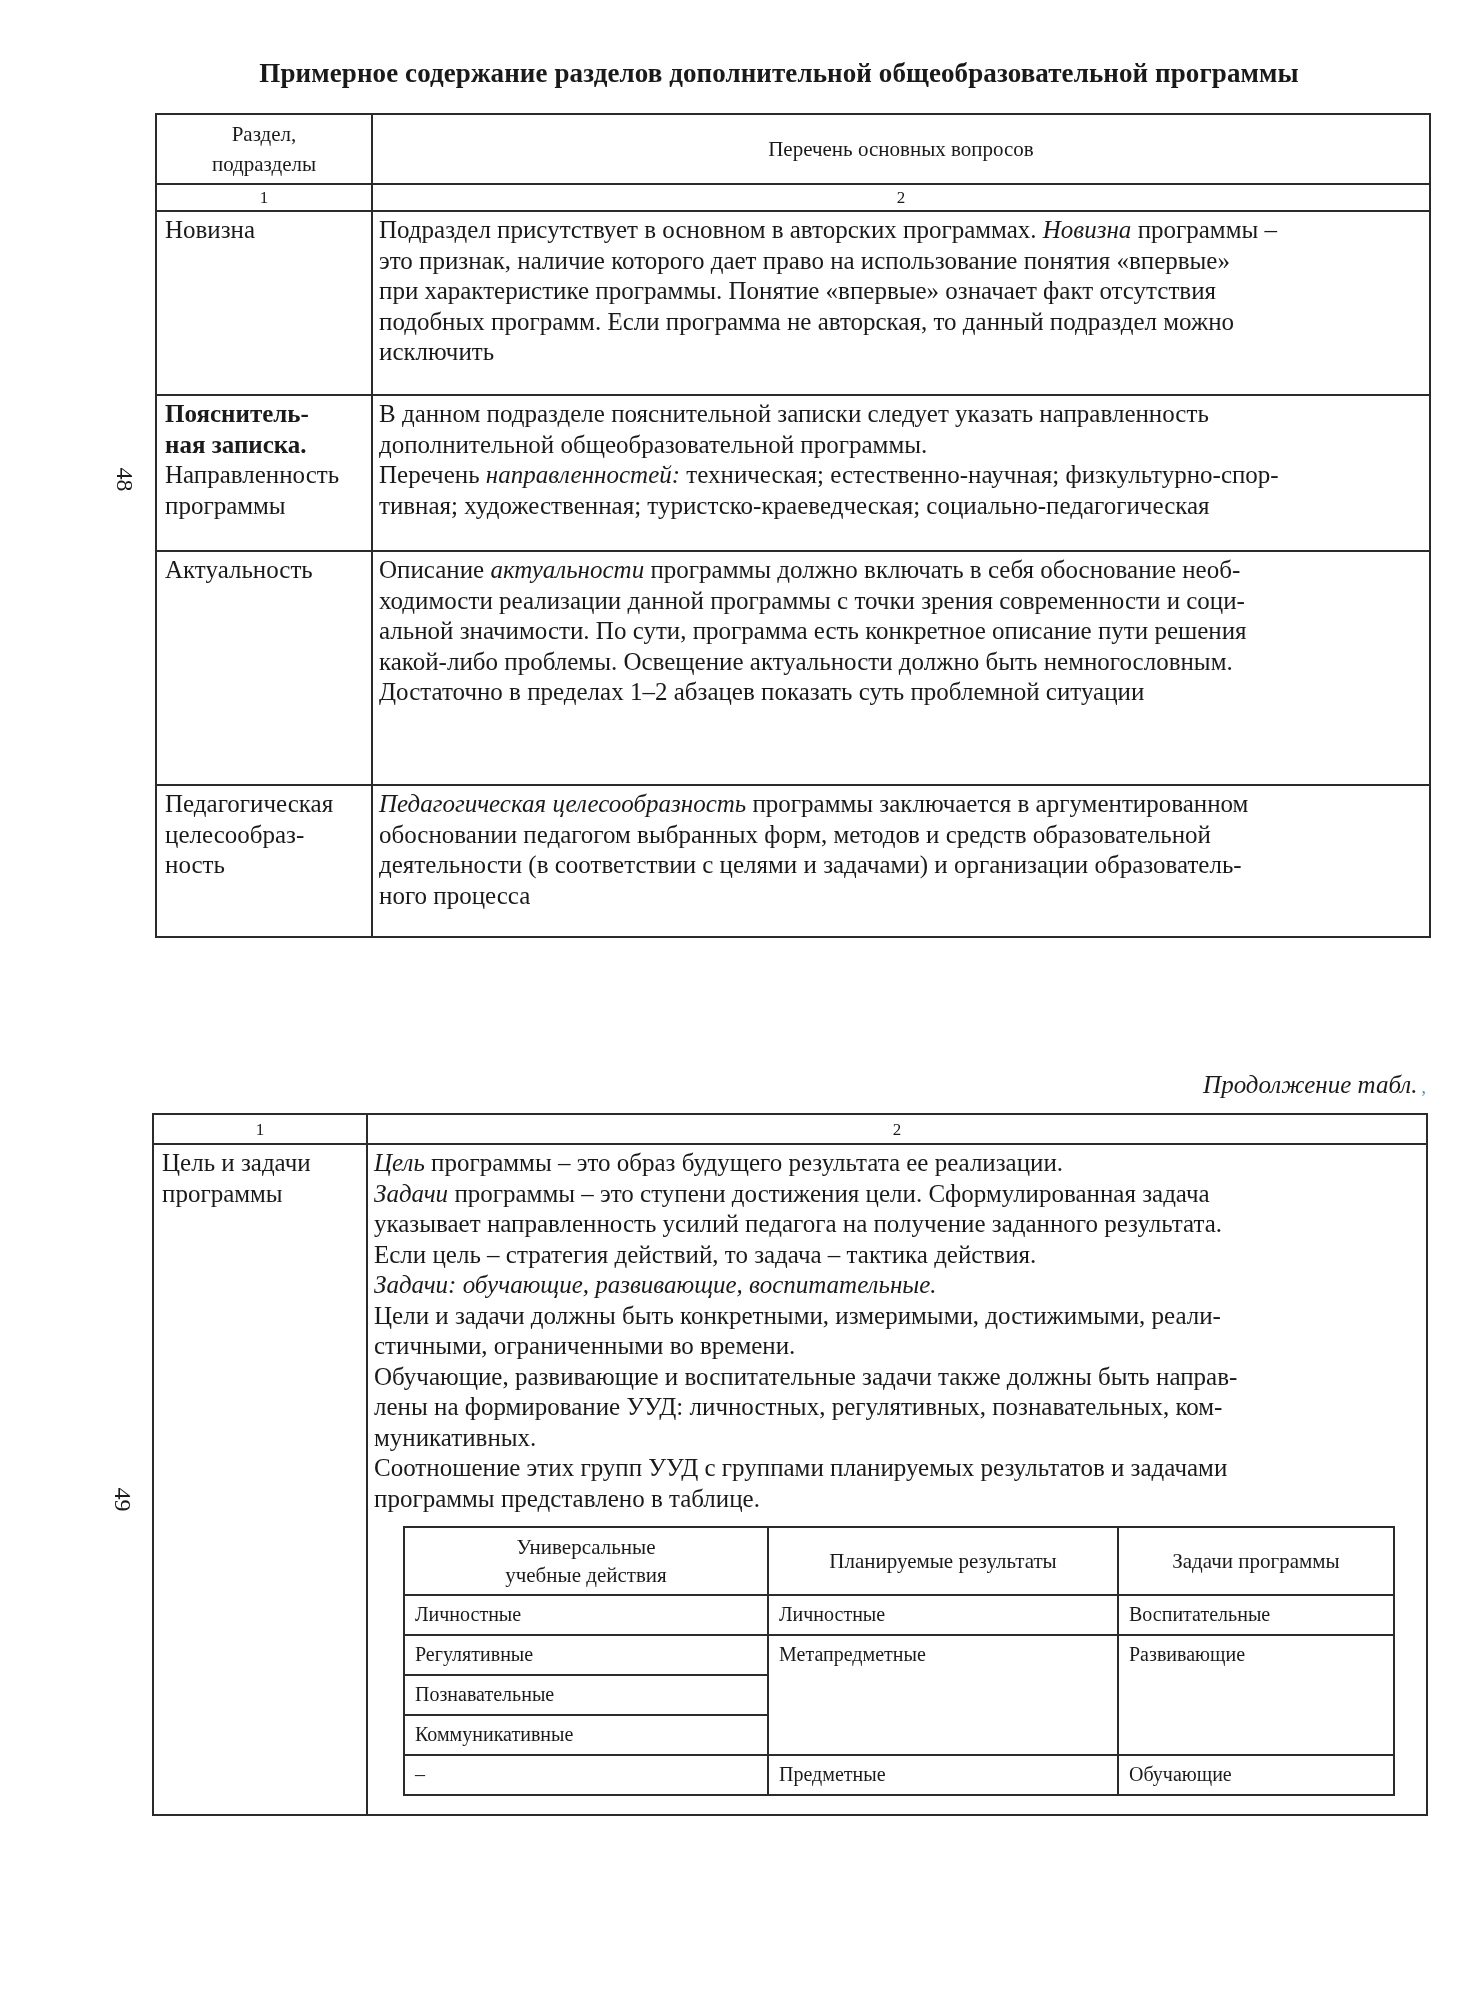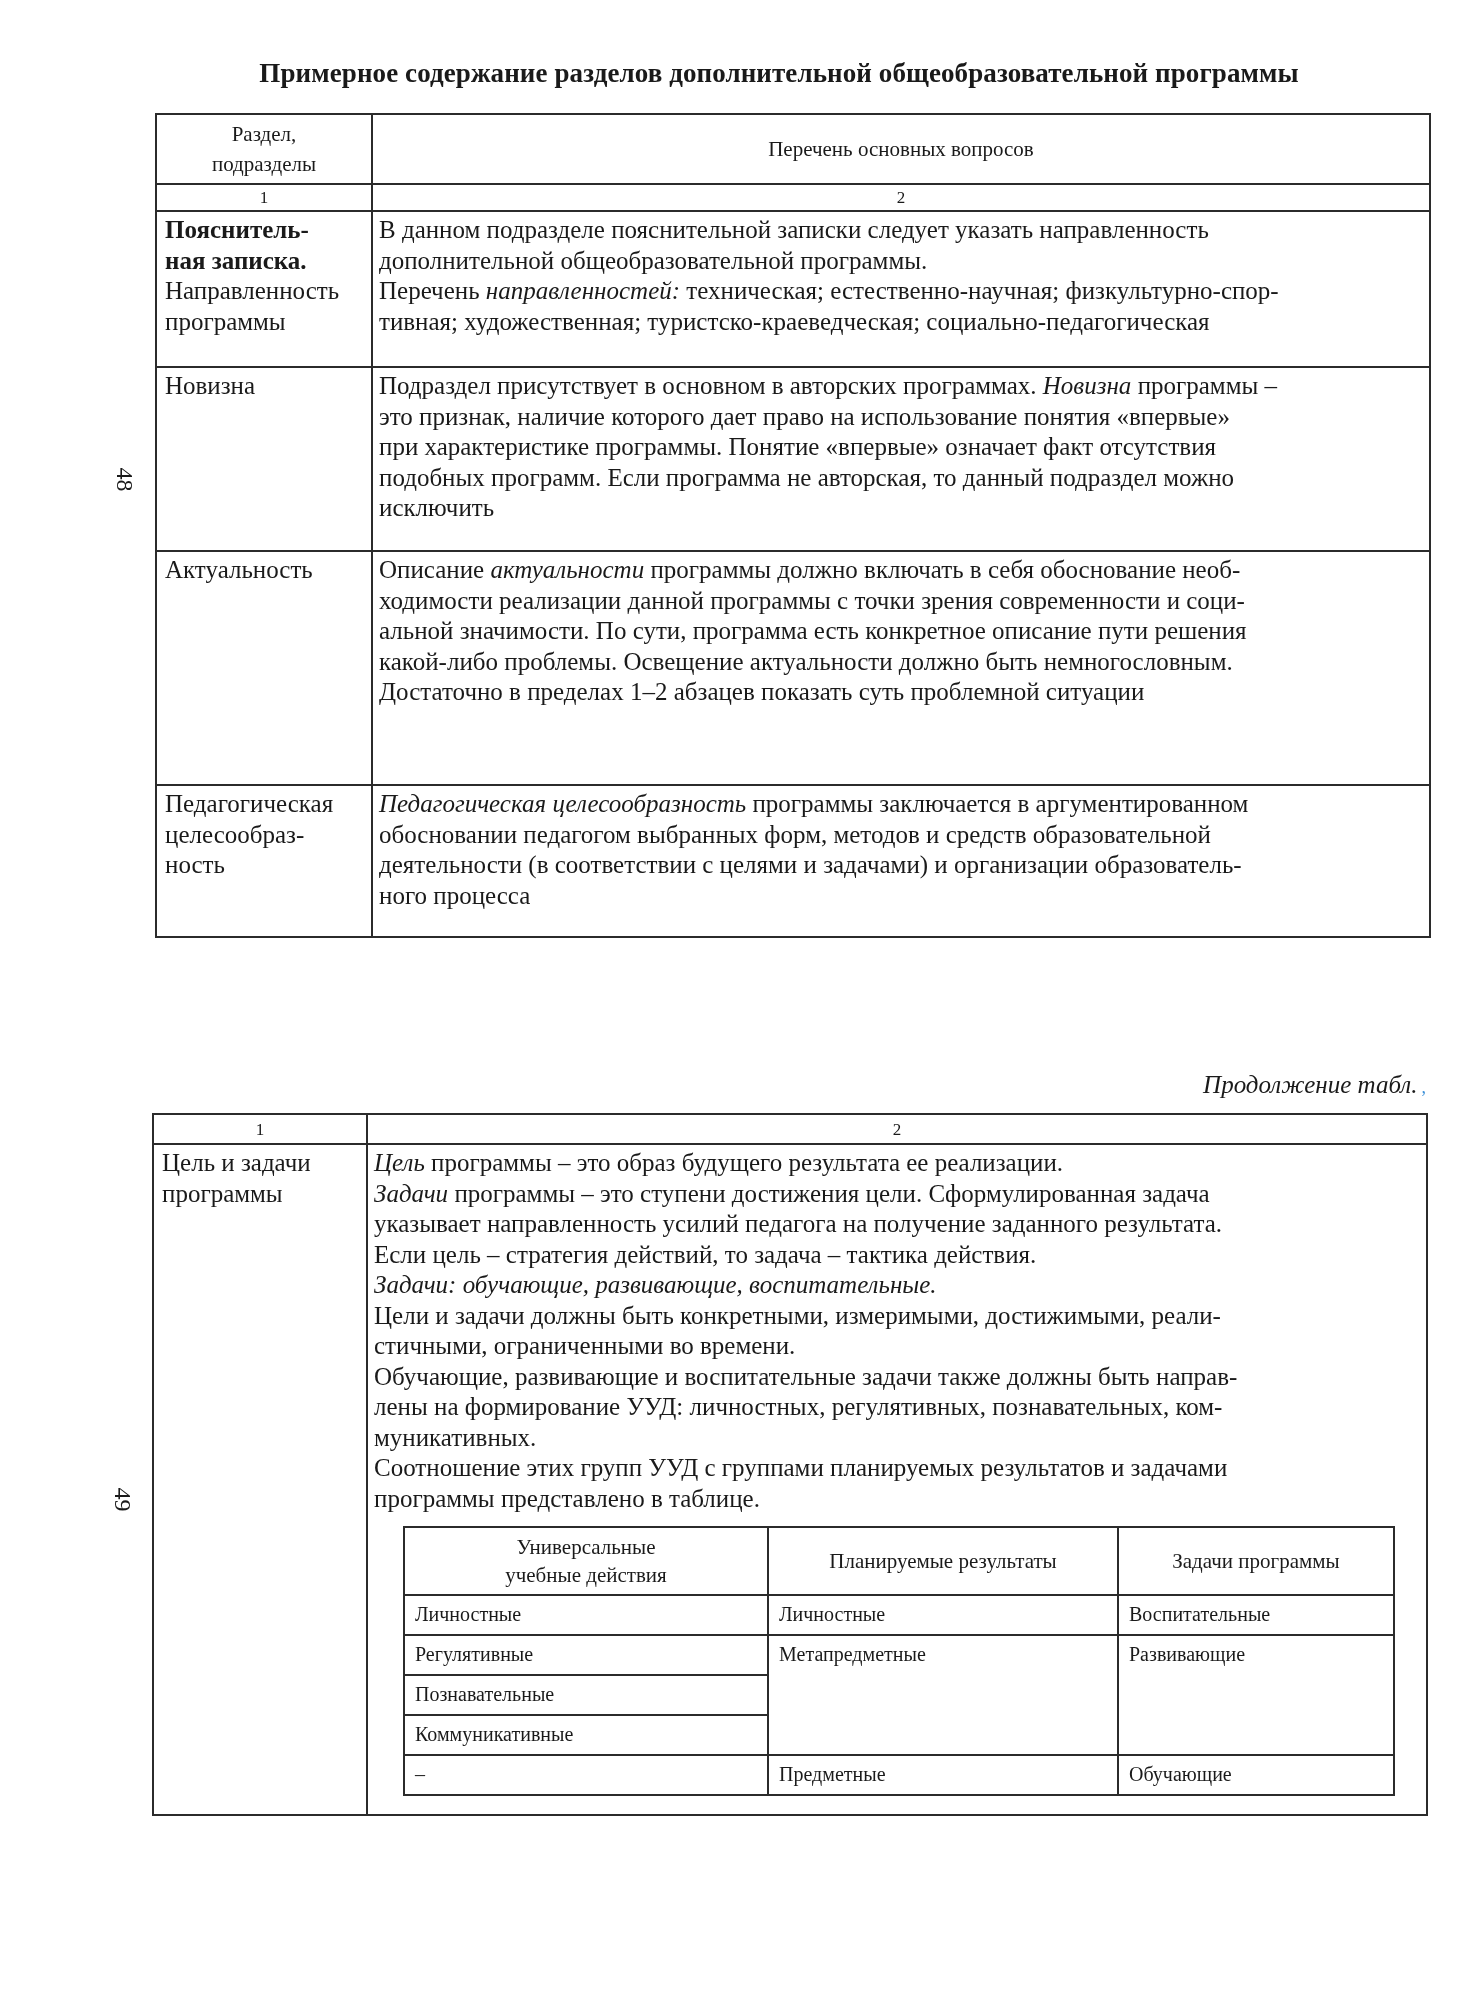--- a/index.html
+++ b/index.html
@@ -134,43 +134,43 @@
       <span class="line">Раздел,</span>
       <span class="line">подразделы</span>
     </td>
     <td class="hdr">Перечень основных вопросов</td>
   </tr>
   <tr style="height:27px;">
     <td class="num">1</td>
     <td class="num">2</td>
   </tr>
 
+  <tr style="height:184px;">
+    <td class="left-cell">Новизна</td>
+    <td class="body-cell">
+      <span class="line"><span>Подраздел присутствует в основном в авторских программах. </span><i>Новизна</i><span> программы –</span></span>
+      <span class="line">это признак, наличие которого дает право на использование понятия «впервые»</span>
+      <span class="line">при характеристике программы. Понятие «впервые» означает факт отсутствия</span>
+      <span class="line">подобных программ. Если программа не авторская, то данный подраздел можно</span>
+      <span class="line">исключить</span>
+    </td>
+  </tr>
+
   <tr style="height:156px;">
     <td class="left-cell">
       <span class="line bold">Пояснитель-</span>
       <span class="line bold">ная записка.</span>
       <span class="line">Направленность</span>
       <span class="line">программы</span>
     </td>
     <td class="body-cell">
       <span class="line">В данном подразделе пояснительной записки следует указать направленность</span>
       <span class="line">дополнительной общеобразовательной программы.</span>
       <span class="line"><span>Перечень </span><i>направленностей:</i><span> техническая; естественно-научная; физкультурно-спор-</span></span>
       <span class="line">тивная; художественная; туристско-краеведческая; социально-педагогическая</span>
-    </td>
-  </tr>
-
-  <tr style="height:184px;">
-    <td class="left-cell">Новизна</td>
-    <td class="body-cell">
-      <span class="line"><span>Подраздел присутствует в основном в авторских программах. </span><i>Новизна</i><span> программы –</span></span>
-      <span class="line">это признак, наличие которого дает право на использование понятия «впервые»</span>
-      <span class="line">при характеристике программы. Понятие «впервые» означает факт отсутствия</span>
-      <span class="line">подобных программ. Если программа не авторская, то данный подраздел можно</span>
-      <span class="line">исключить</span>
     </td>
   </tr>
 
   <tr style="height:234px;">
     <td class="left-cell">Актуальность</td>
     <td class="body-cell">
       <span class="line"><span>Описание </span><i>актуальности</i><span> программы должно включать в себя обоснование необ-</span></span>
       <span class="line">ходимости реализации данной программы с точки зрения современности и соци-</span>
       <span class="line">альной значимости. По сути, программа есть конкретное описание пути решения</span>
       <span class="line">какой-либо проблемы. Освещение актуальности должно быть немногословным.</span>

